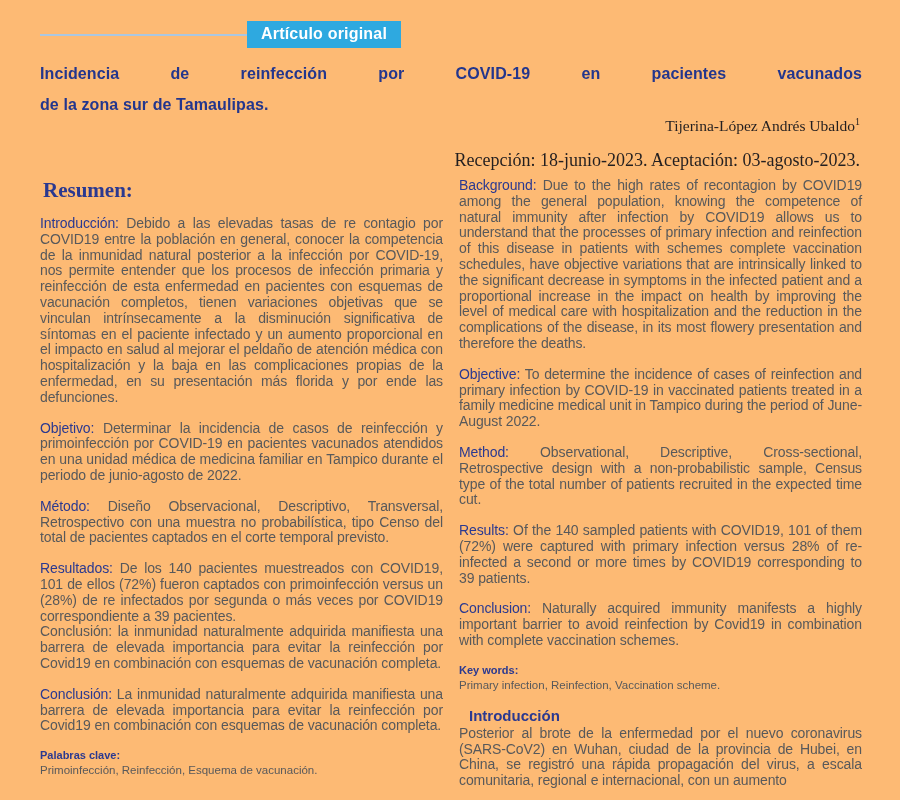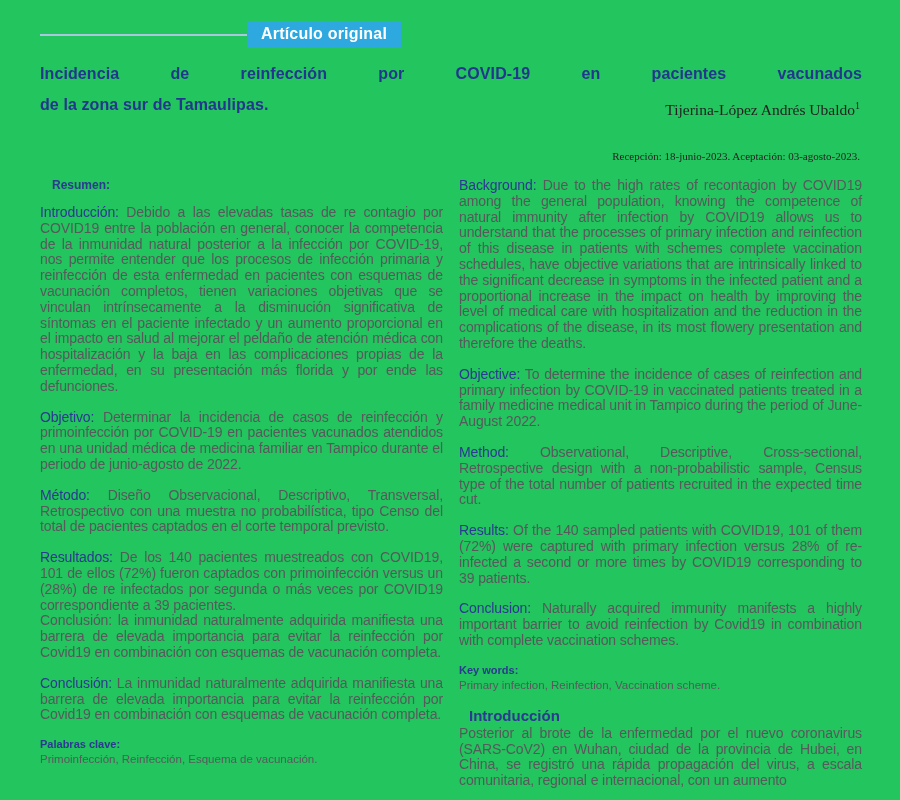--- a/index.html
+++ b/index.html
@@ -1,37 +1,37 @@
 <!DOCTYPE html>
 <html><head>
 <meta charset="utf-8">
 <style>
   html,body{margin:0;padding:0;}
   body{width:900px;height:800px;background:#ffffff;overflow:hidden;
        font-family:"Liberation Sans",sans-serif;}
-  .page{position:relative;width:900px;height:800px;background:#22c55e;}
+  .page{position:relative;width:900px;height:800px;background:#fdba74;}
 
   
   .badge-row{position:absolute;top:21px;left:40px;width:820px;height:28px;}
   .badge-line{position:absolute;top:13px;left:0;width:207px;height:2px;background:#aac7e2;}
   .badge{position:absolute;top:0;left:207px;background:#2ea9e0;color:#ffffff;
          font-weight:bold;font-size:16px;padding:4px 14px 5px 14px;letter-spacing:.2px;}
   .title{position:absolute;top:58px;left:40px;width:822px;color:#23368d;
          font-weight:bold;font-size:16px;line-height:31px;letter-spacing:.1px;}
   .title .l1{text-align:justify;text-align-last:justify;}
-  .byline{position:absolute;top:100px;right:40px;text-align:left;
+  .byline{position:absolute;top:116px;right:40px;text-align:left;
           font-family:"Liberation Serif",serif;font-size:15.5px;color:#231f20;}
   .byline sup{font-size:10px;}
   .dates{position:absolute;top:150px;right:40px;text-align:right;
-         font-family:"Liberation Serif",serif;font-size:11px;color:#231f20;}
+         font-family:"Liberation Serif",serif;font-size:18px;color:#231f20;}
 
   
   .cols{position:absolute;top:178px;left:40px;width:822px;display:flex;gap:16px;}
   .col{width:403px;}
-  .col-h{color:#2b3990;font-weight:bold;font-size:12px;margin:0 0 13px 12px;}
+  .col-h{color:#2b3990;font-weight:bold;font-size:21px;margin:0 0 13px 3px;font-family:Liberation Serif, serif;}
   .para{margin:0 0 15px 0;font-size:14px;line-height:15.8px;color:#58595b;
         text-align:justify;letter-spacing:-0.1px;}
   .para .lead{color:#2b3990;font-weight:normal;}
   .para .follow{display:block;}
   .gap-before{}
   .kw-label{color:#2b3990;font-weight:bold;font-size:11px;margin:14px 0 3px 0;}
   .kw-text{color:#58595b;font-size:11.5px;margin:0;}
   .intro-h{color:#2b3990;font-weight:bold;font-size:15px;margin:16px 0 2px 10px;}
 </style>
 </head>

